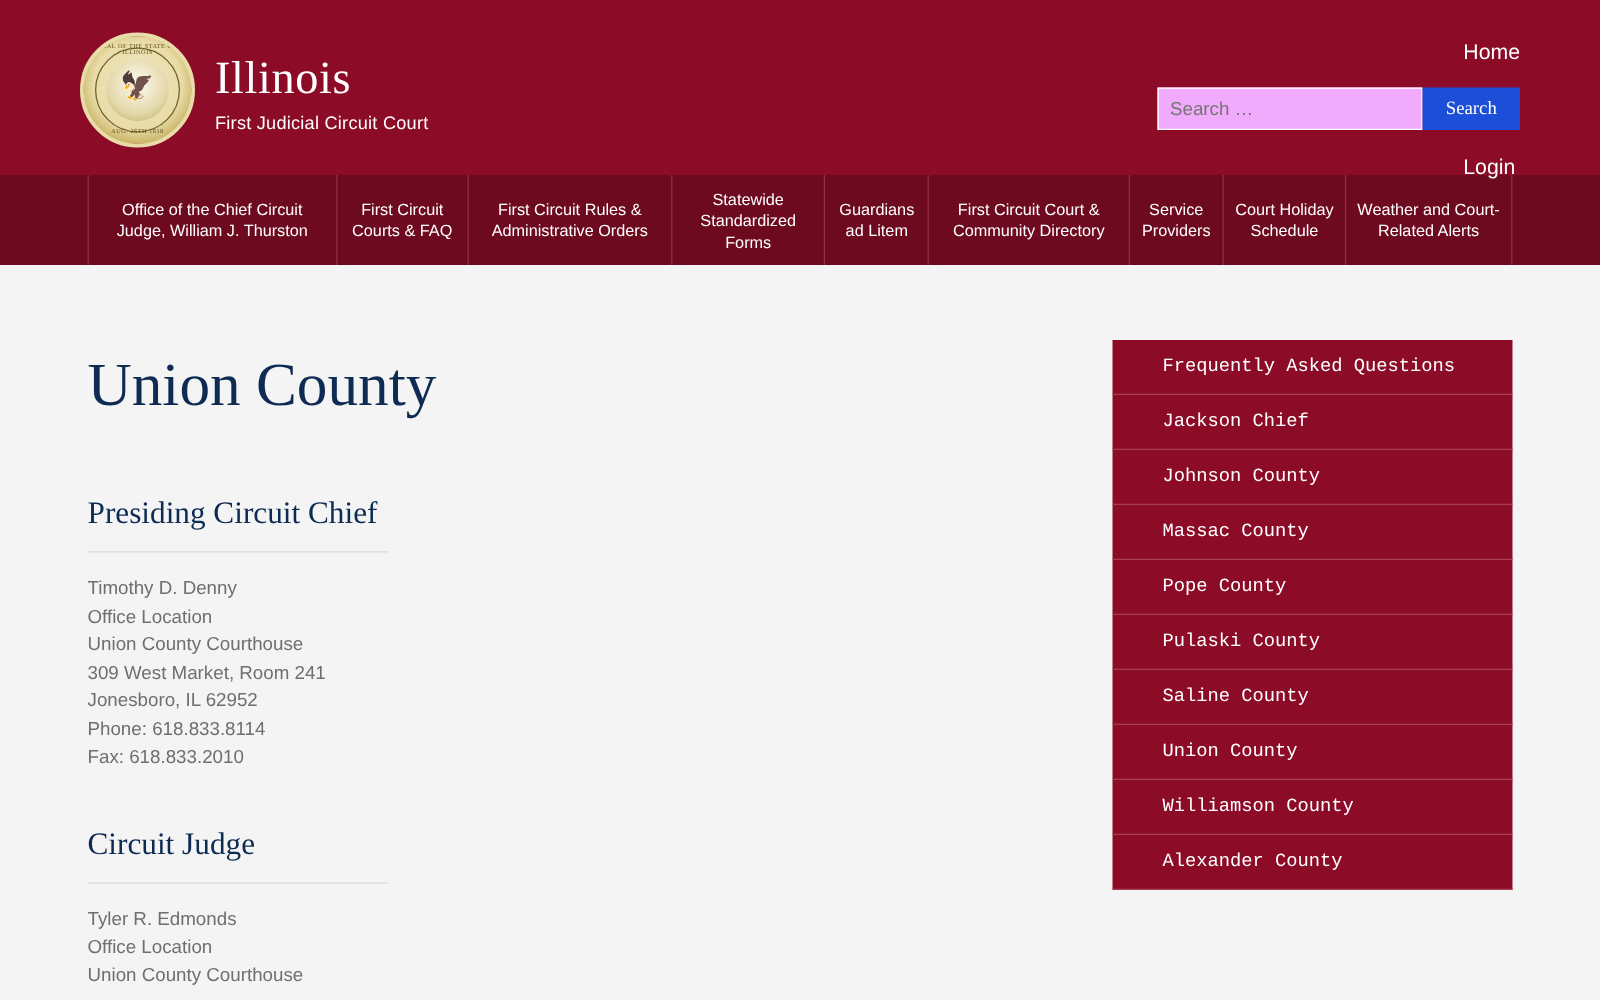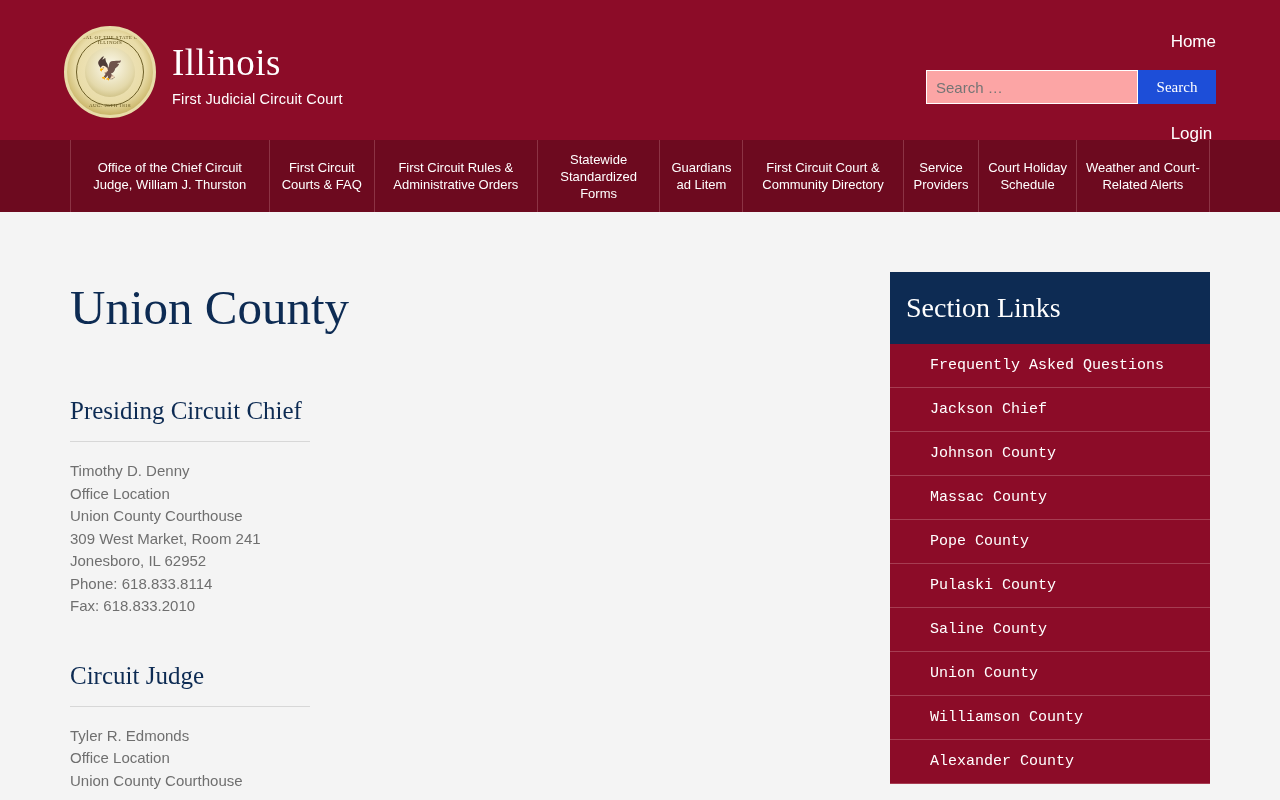--- a/index.html
+++ b/index.html
@@ -101,21 +101,21 @@
   .search-wrap {
     position: absolute;
     right: 64px;
     top: 70px;
     display: flex;
   }
   .search-input {
     width: 212px;
     height: 34px;
     border: 1px solid #ffffff;
-    background: #fca5a5;
+    background: #f0abfc;
     padding: 0 9px;
     font-size: 15px;
     color: #444;
     outline: none;
     font-family: "Liberation Sans", sans-serif;
     margin-left: 26px;
   }
   .search-btn {
     height: 34px;
     width: 78px;
@@ -280,21 +280,20 @@
 
       <h2 class="section-head">Circuit Judge</h2>
       <div class="judge-block">
         <div>Tyler R. Edmonds</div>
         <div>Office Location</div>
         <div>Union County Courthouse</div>
       </div>
     </div>
 
     <div class="sidebar">
-      <div class="side-head">Section Links</div>
       <div class="side-item">Frequently Asked Questions</div>
       <div class="side-item">Jackson Chief</div>
       <div class="side-item">Johnson County</div>
       <div class="side-item">Massac County</div>
       <div class="side-item">Pope County</div>
       <div class="side-item">Pulaski County</div>
       <div class="side-item">Saline County</div>
       <div class="side-item">Union County</div>
       <div class="side-item">Williamson County</div>
       <div class="side-item">Alexander County</div>

